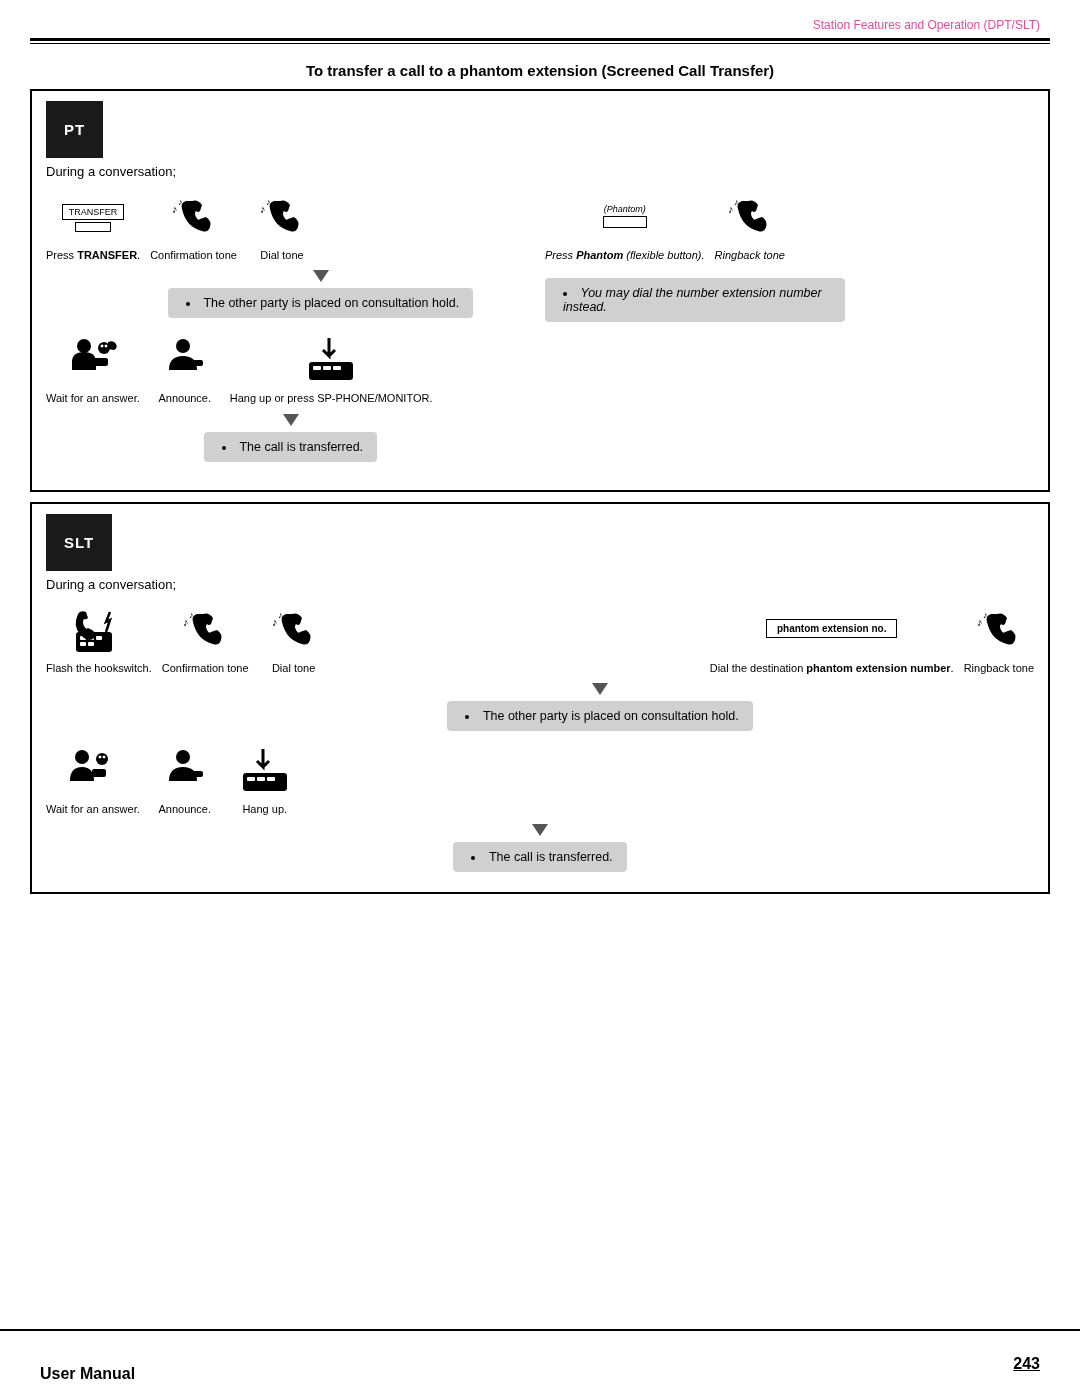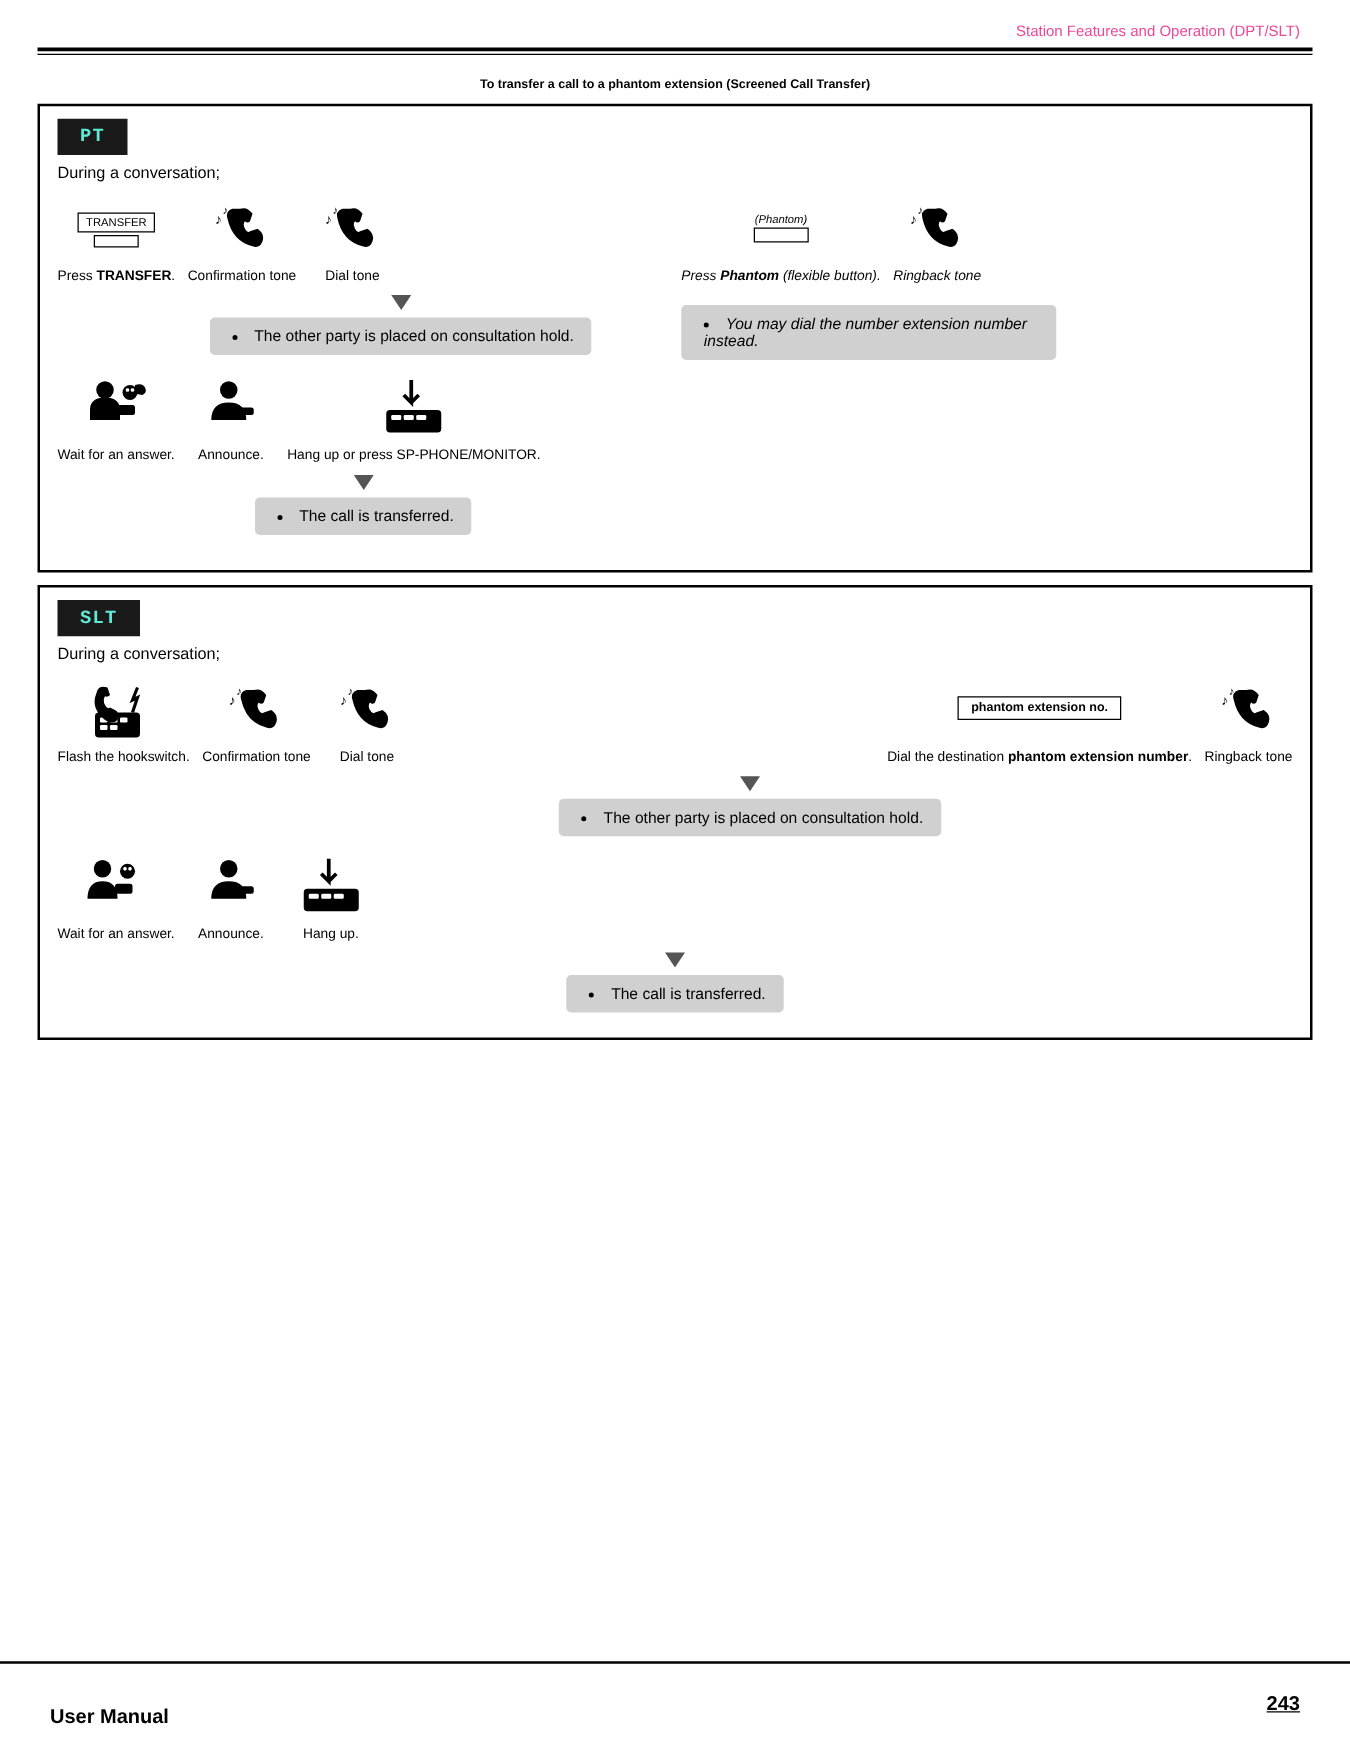--- a/index.html
+++ b/index.html
@@ -18,40 +18,39 @@
       font-size: 12px;
       color: #ec4899;
     }
     .top-rule {
       border: none;
       border-top: 3px solid #000;
       margin: 0 30px;
     }
     .page-title {
       text-align: center;
-      font-size: 10px;
+      font-size: 15px;
       font-weight: bold;
       margin: 18px 30px 10px 30px;
     }
     .section-box {
       border: 2px solid #000;
       margin: 6px 30px 10px 30px;
       padding: 10px 14px 14px 14px;
       position: relative;
     }
     .section-label {
       display: inline-block;
       background: #1a1a1a;
-      color: #5eead4;
+      color: #ffffff;
       font-weight: bold;
       font-size: 15px;
-      padding: 6px 18px;
+      padding: 20px 18px;
       margin-bottom: 6px;
       letter-spacing: 1px;
-      font-family: Liberation Mono, monospace;
     }
     .during-conv {
       font-size: 13px;
       margin-bottom: 10px;
     }
     .flow-row {
       display: flex;
       align-items: flex-start;
       gap: 10px;
       margin-bottom: 6px;

